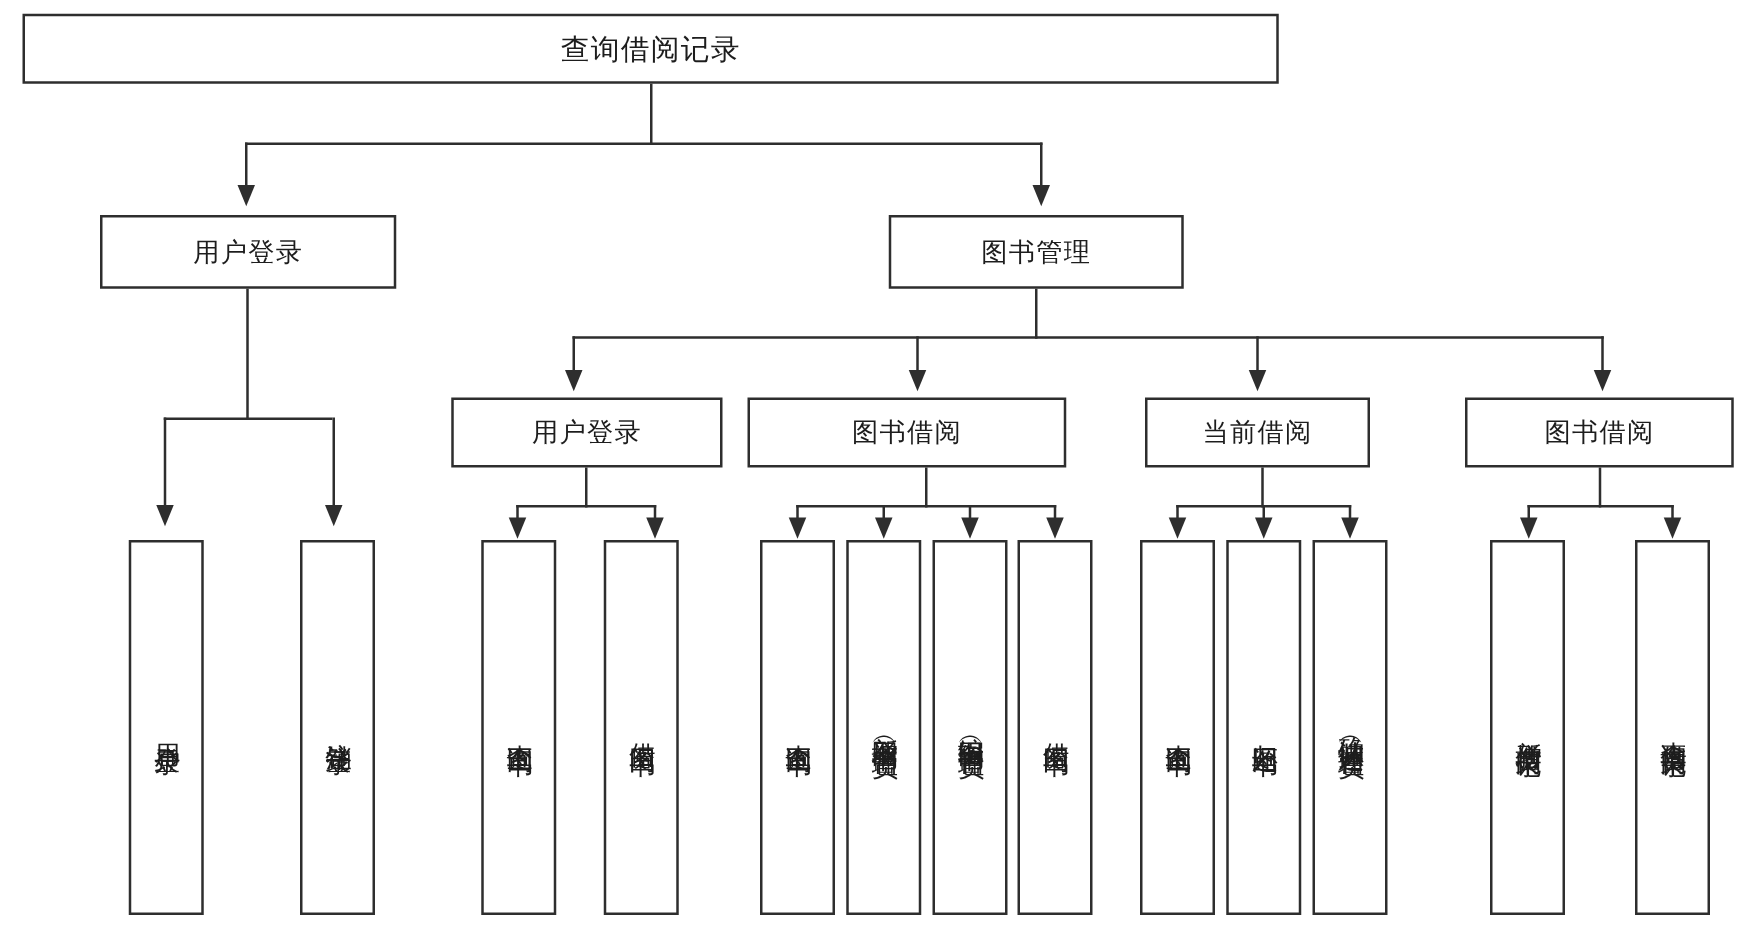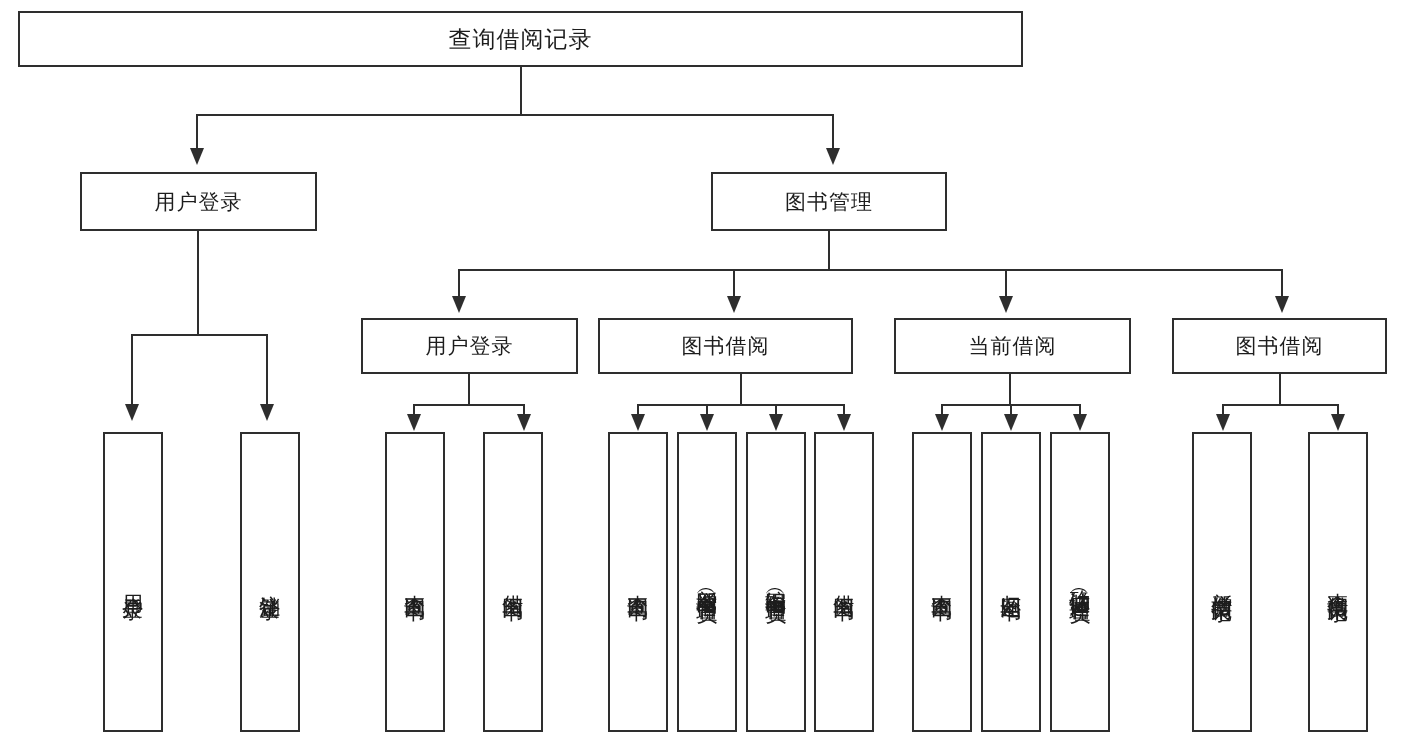--- a/index.html
+++ b/index.html
@@ -121,21 +121,21 @@
 
   <div class="edge vline" style="left:1281px;top:269px;width:2px;height:28px;"></div>
   <div class="arrow" style="left:1275px;top:296px;"></div>
 
   <div class="node h" style="left:361px;top:318px;width:217px;height:56px;">
     <span>用户登录</span>
   </div>
   <div class="node h" style="left:598px;top:318px;width:255px;height:56px;">
     <span>图书借阅</span>
   </div>
-  <div class="node h" style="left:894px;top:318px;width:237px;height:56px;">
+  <div class="node h" style="left:916px;top:318px;width:180px;height:56px;">
     <span>当前借阅</span>
   </div>
   <div class="node h" style="left:1172px;top:318px;width:215px;height:56px;">
     <span>图书借阅</span>
   </div>
 
   <div class="edge vline" style="left:468px;top:374px;width:2px;height:32px;"></div>
   <div class="edge hline" style="left:413px;top:404px;width:112px;height:2px;"></div>
   <div class="edge vline" style="left:413px;top:404px;width:2px;height:14px;"></div>
   <div class="arrow" style="left:407px;top:414px;"></div>

